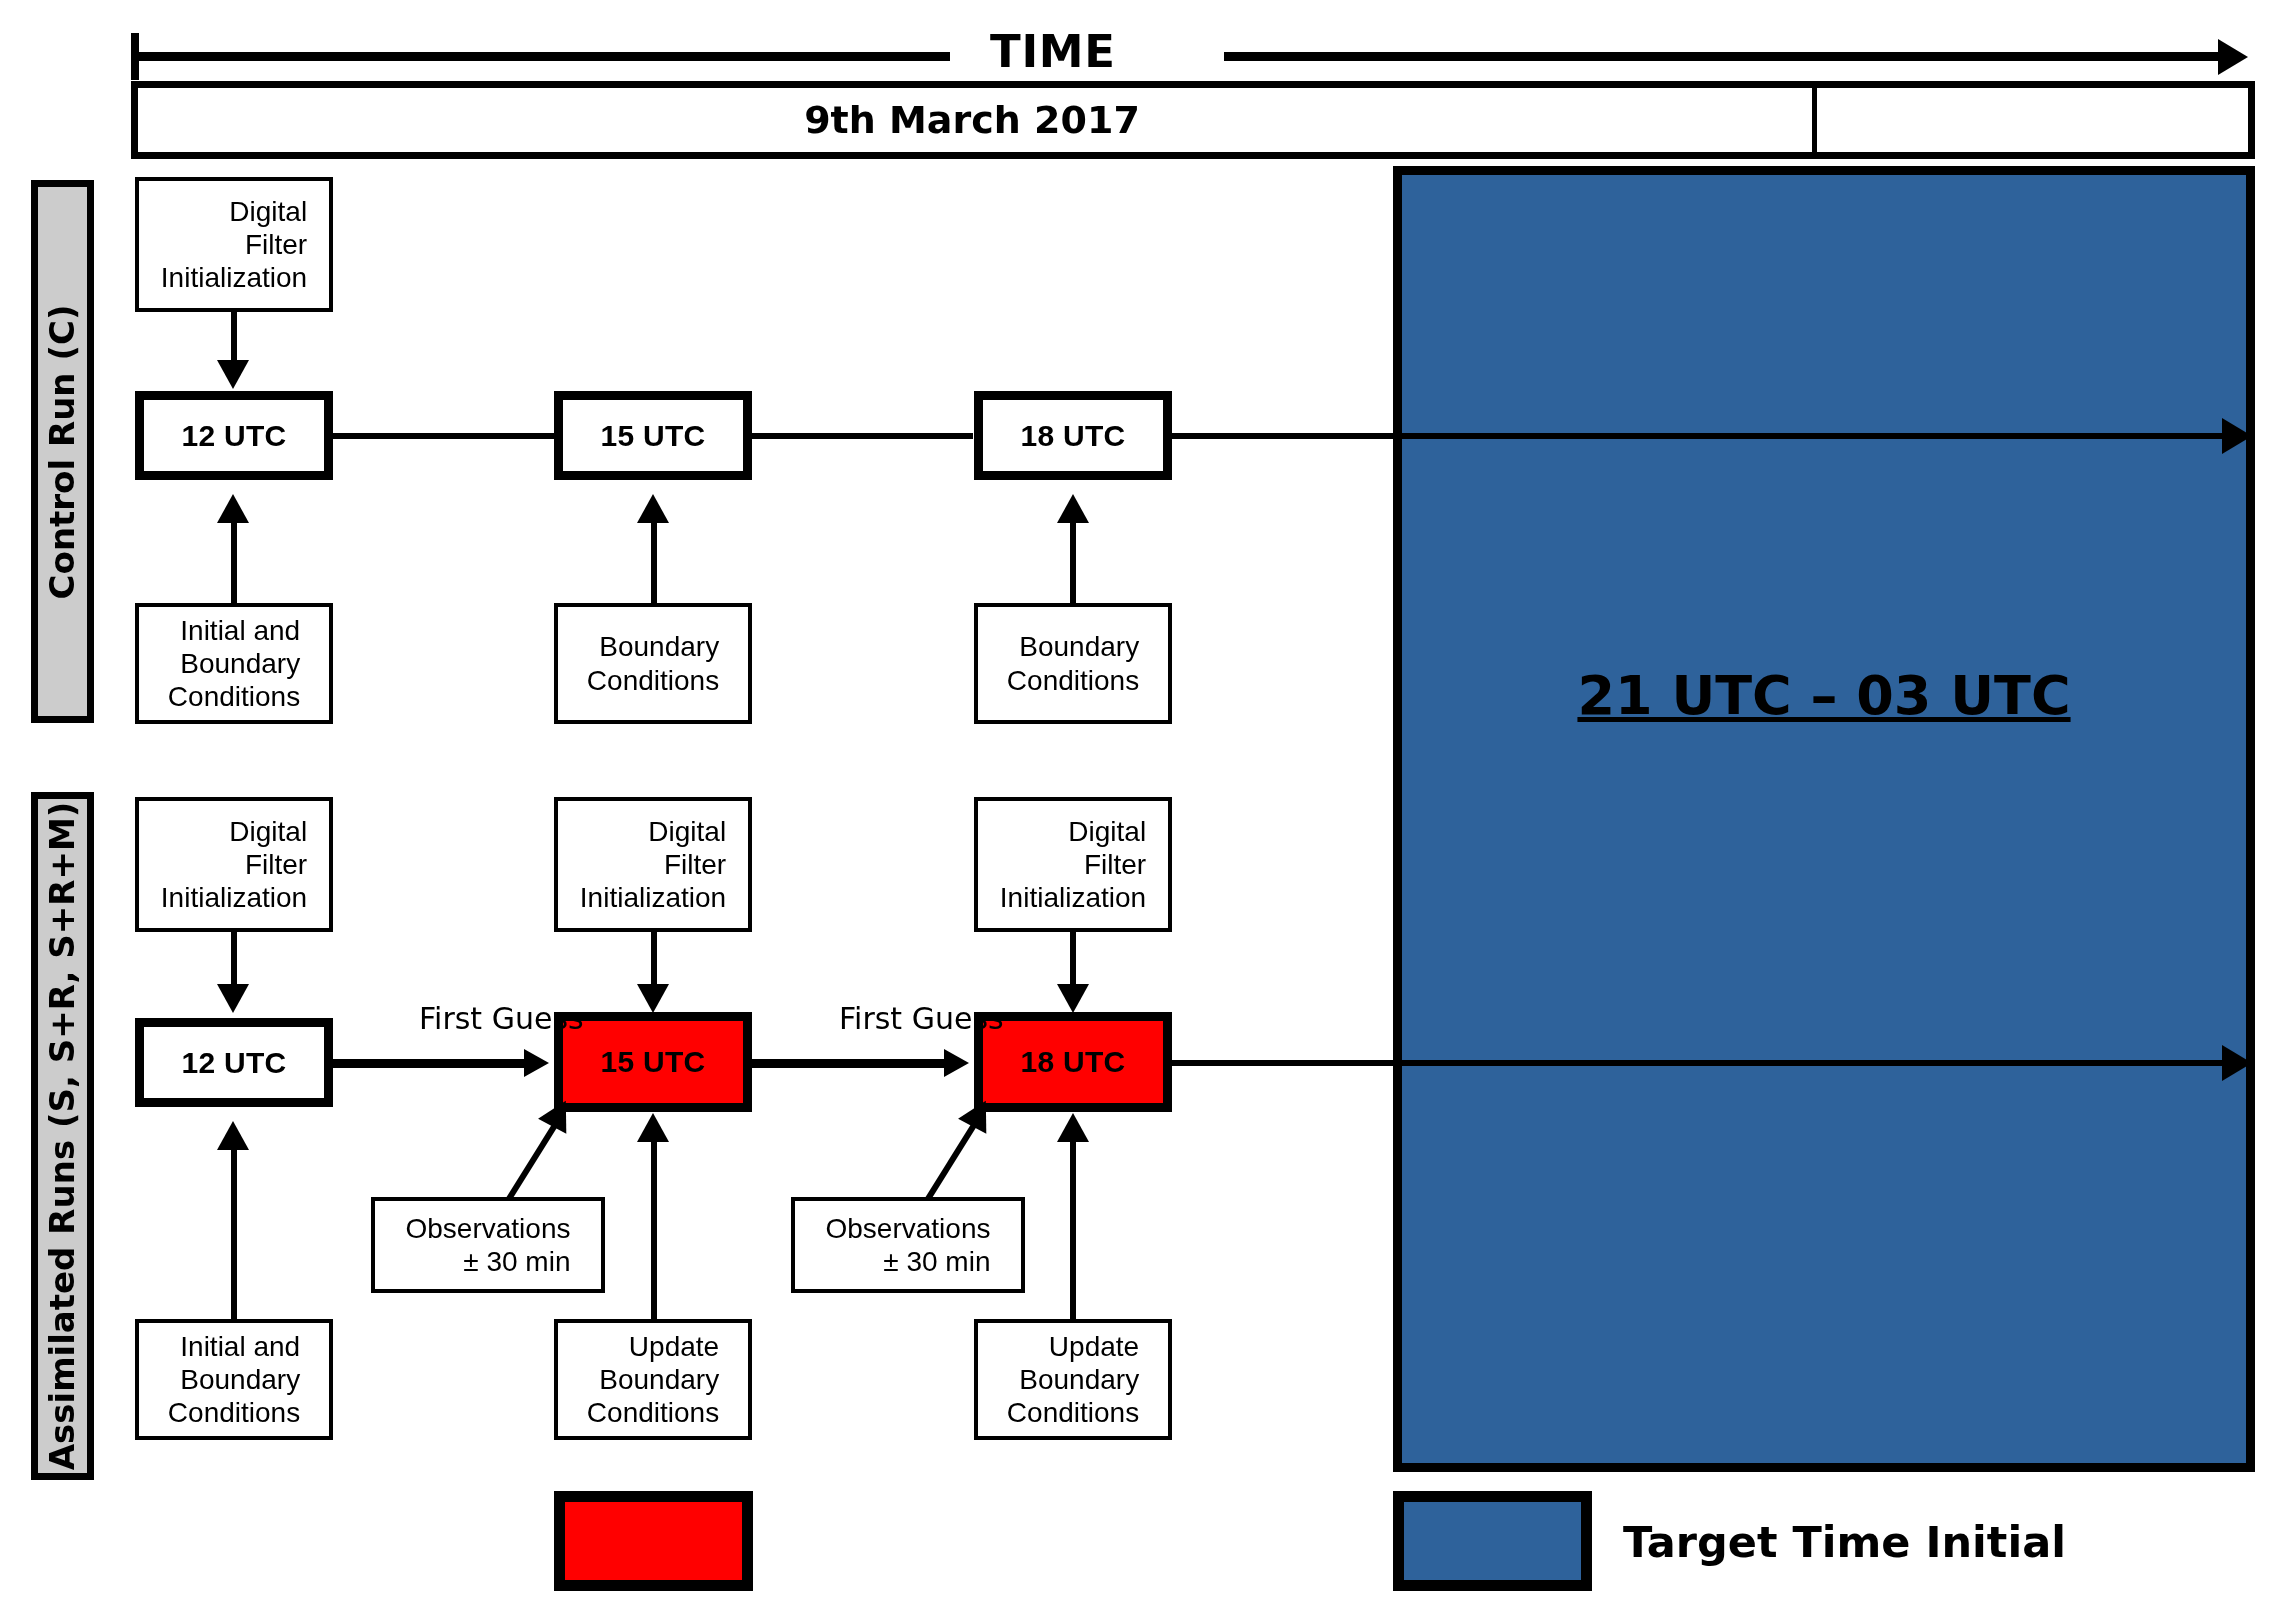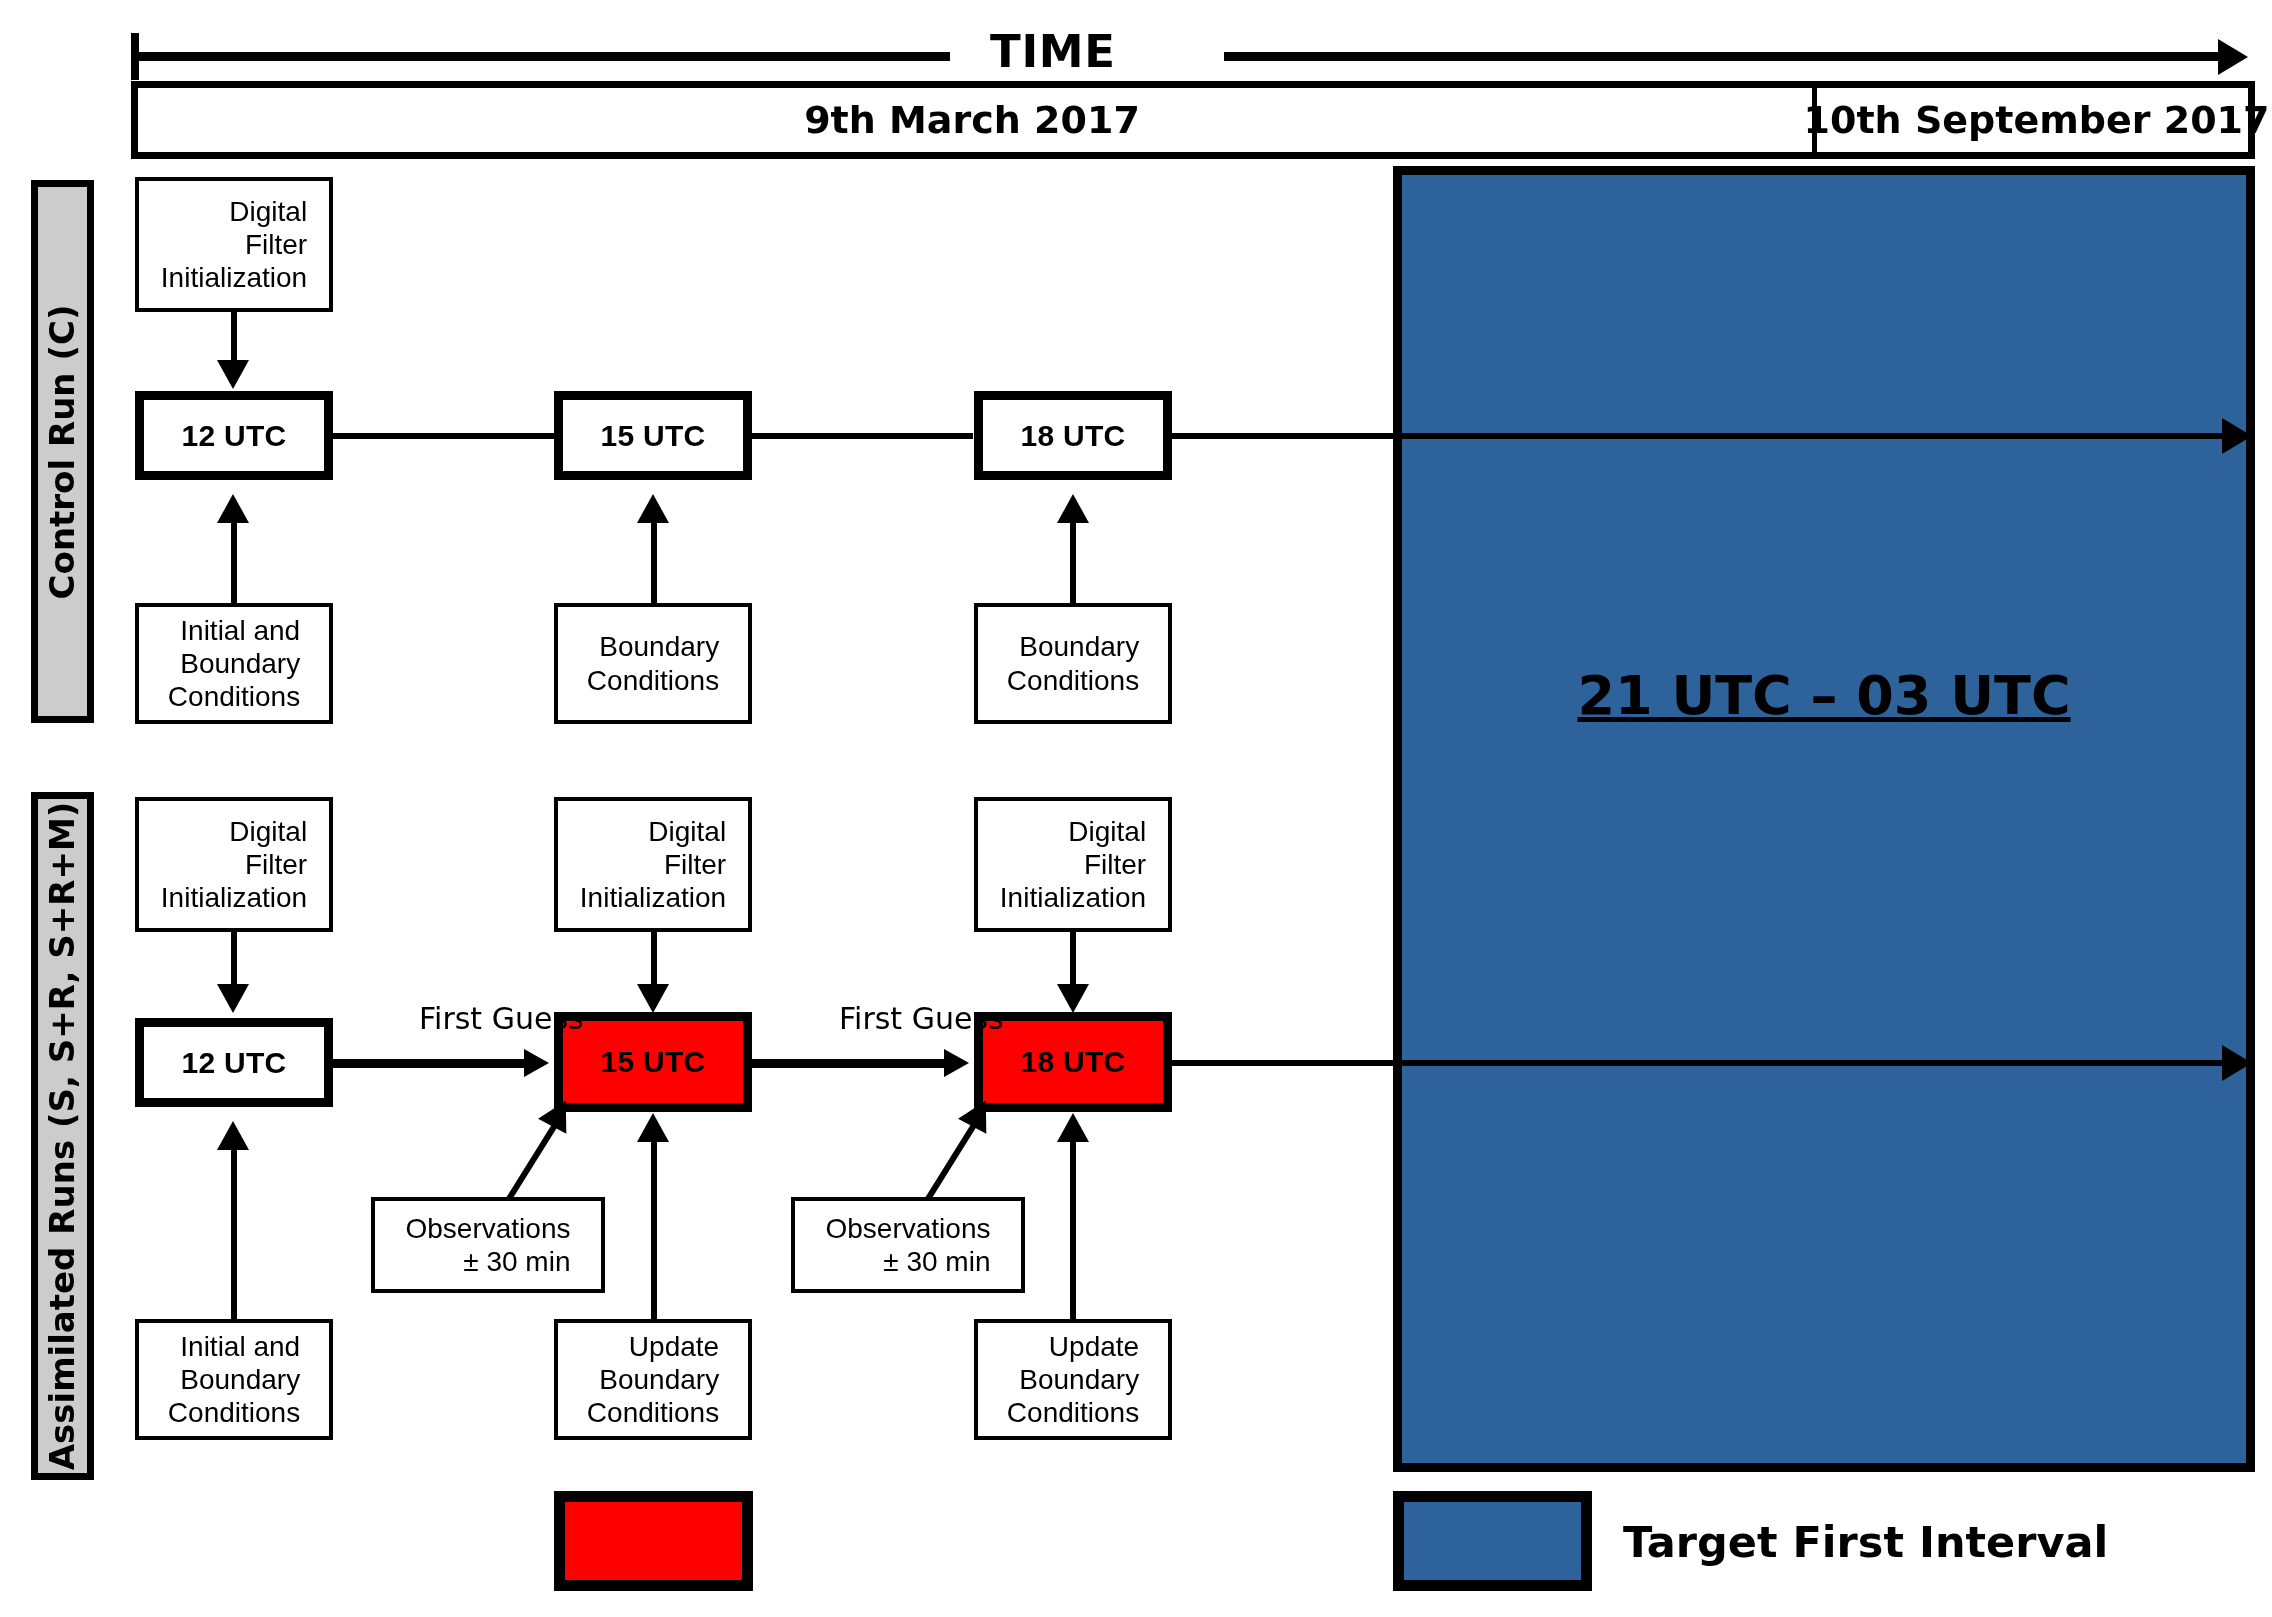--- a/index.html
+++ b/index.html
@@ -119,21 +119,20 @@
   <div class="axis-cap" style="left:131px;top:33px;height:47px;"></div>
   <div class="axis-shaft" style="left:131px;top:52px;width:819px;"></div>
   <div class="time-label" style="left:990px;top:25px;">TIME</div>
   <div class="axis-shaft" style="left:1224px;top:52px;width:997px;"></div>
   <div class="axis-head" style="left:2218px;top:39px;"></div>
 
   <div class="datebar" style="left:131px;top:81px;width:2124px;height:78px;">
     <div class="datesplit" style="left:1674px;top:0;bottom:0;"></div>
   </div>
   <div class="datecell" style="left:131px;top:81px;width:1682px;height:78px;">9th March 2017</div>
-  <div class="datecell" style="left:1819px;top:81px;width:435px;height:78px;">10th September 2017</div>
 
   <div class="target" style="left:1393px;top:166px;width:862px;height:1306px;">
     <div class="target-text">21 UTC – 03 UTC</div>
   </div>
 
   <div class="sidebar" style="left:31px;top:180px;width:63px;height:543px;">
     <span>Control Run (C)</span>
   </div>
   <div class="sidebar" style="left:31px;top:792px;width:63px;height:688px;">
     <span>Assimilated Runs (S, S+R, S+R+M)</span>
@@ -224,16 +223,16 @@
   <div class="box support" style="left:554px;top:1319px;width:198px;height:121px;white-space:pre-line;">Update
 Boundary
 Conditions</div>
   <div class="box support" style="left:974px;top:1319px;width:198px;height:121px;white-space:pre-line;">Update
 Boundary
 Conditions</div>
 
   <div class="legend-swatch" style="left:554px;top:1491px;width:199px;height:100px;background:#FF0000;"></div>
 
   <div class="legend-swatch" style="left:1393px;top:1491px;width:199px;height:100px;background:#2E629B;"></div>
-  <div class="legend-text" style="left:1623px;top:1517px;">Target First Interval</div>
+  <div class="legend-text" style="left:1623px;top:1517px;">Target Time Initial</div>
 
 </div>
 
 
 </body></html>

